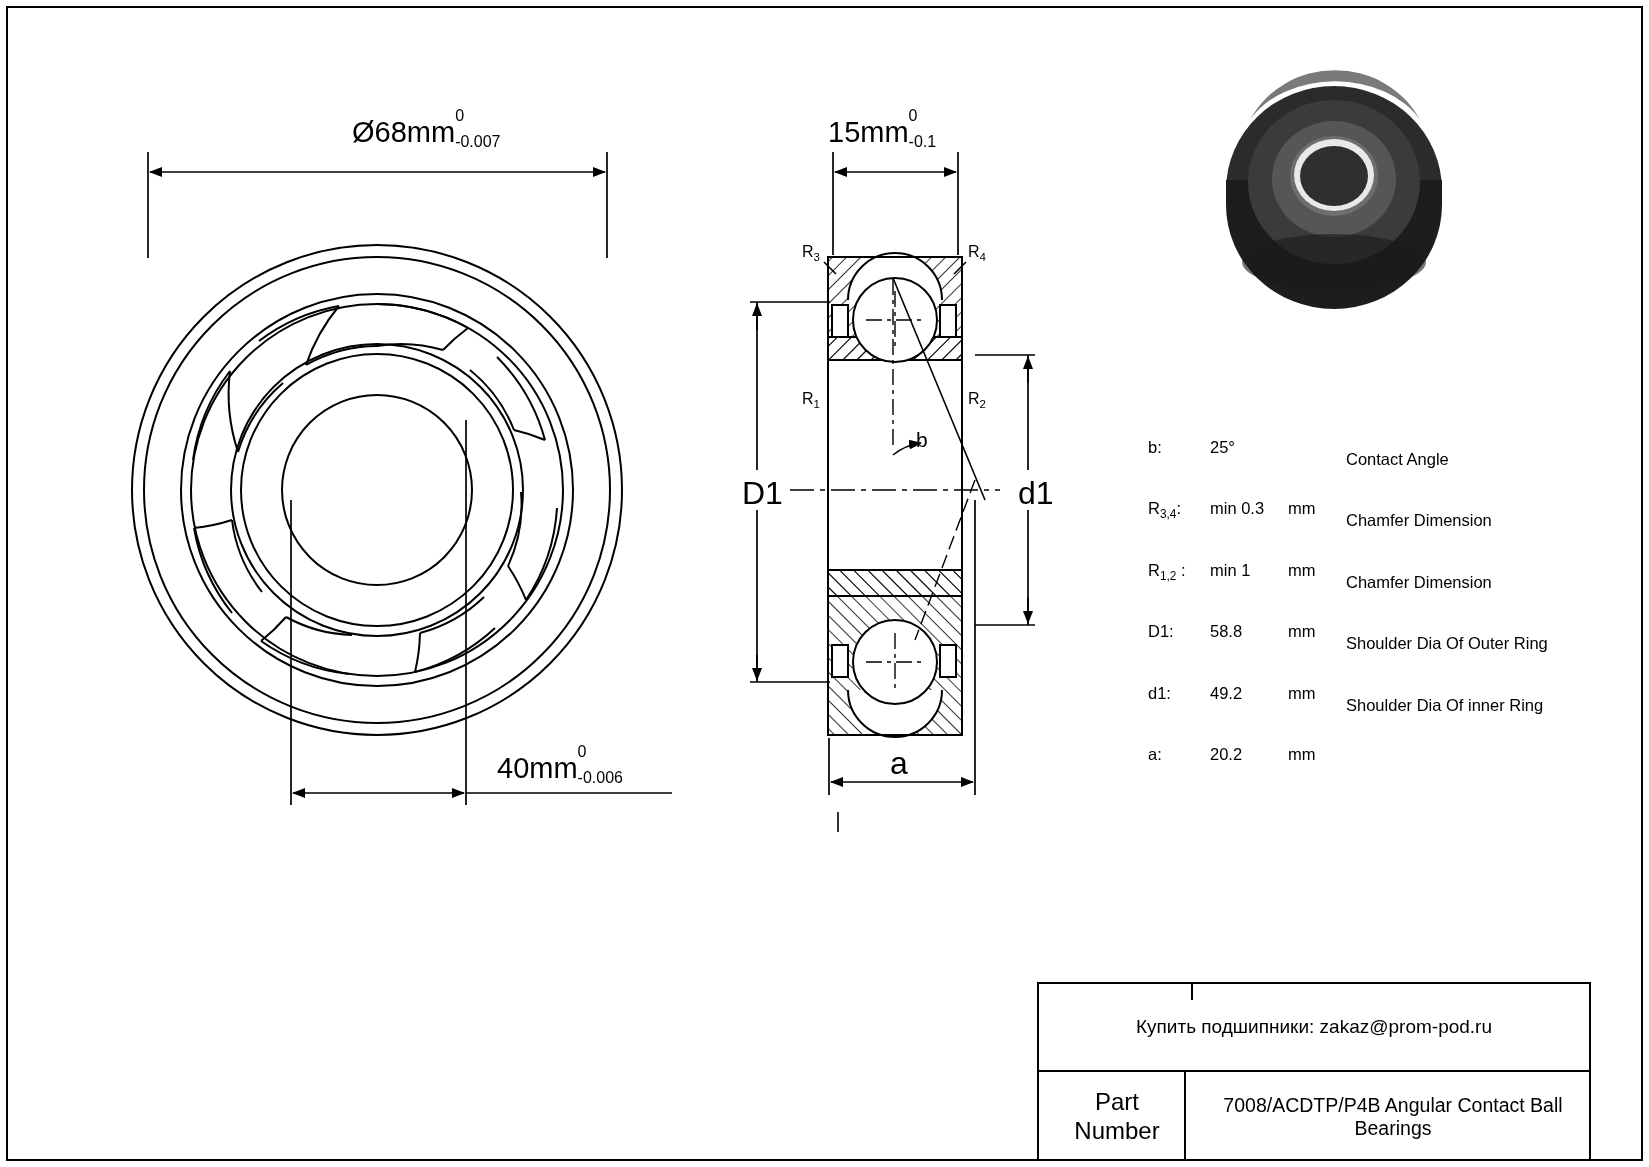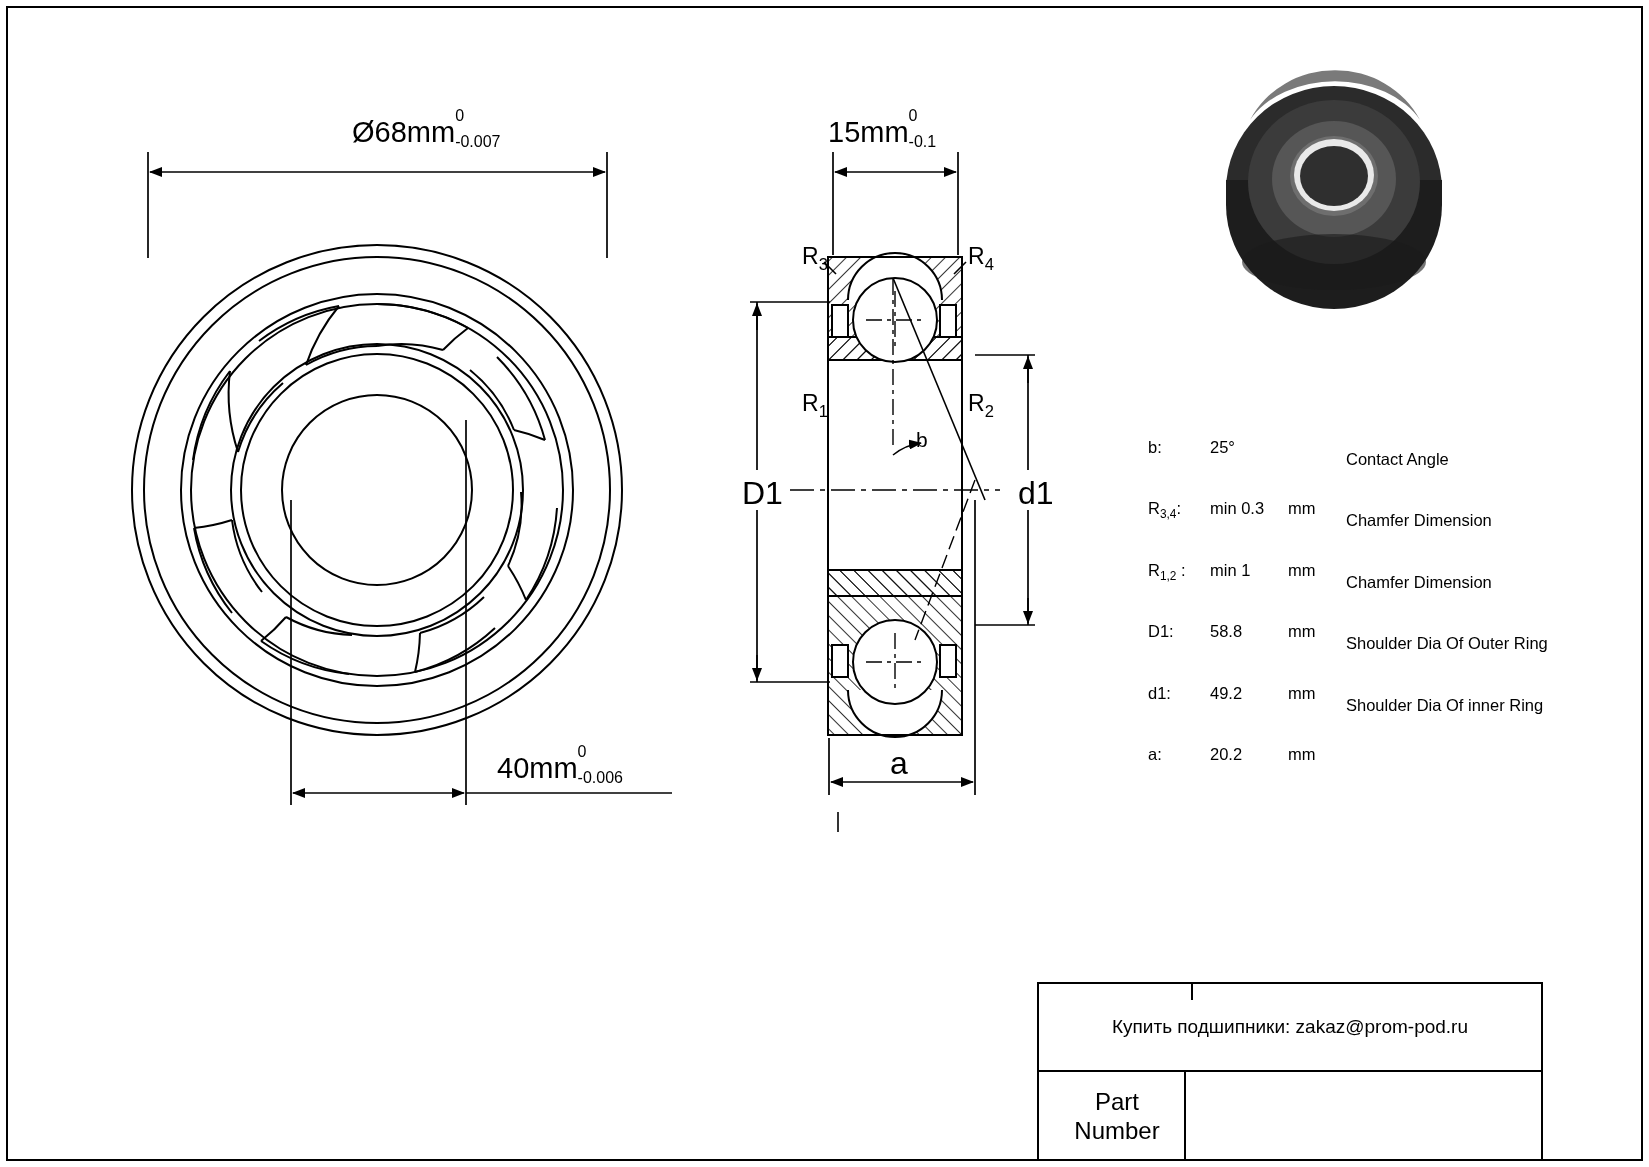--- a/index.html
+++ b/index.html
@@ -55,21 +55,21 @@
     position: absolute;
     left: 0; top: -14px;
     font-size: 16px;
   }
   .tol-stack .low {
     position: absolute;
     left: 0; top: 12px;
     font-size: 16px;
   }
 
-  .lbl-small { font-size: 23px; }
+  .lbl-small { font-size: 16px; }
   .lbl-med { font-size: 21px; }
   .lbl-big { font-size: 32px; }
 
   
   #spec-table {
     position: absolute;
     left: 1148px;
     top: 438px;
     width: 470px;
     font-size: 16.5px;
@@ -96,21 +96,21 @@
     line-height: 1.45;
     margin-top: 10px;
   }
   sub { font-size: 0.72em; }
 
   
   #title-block {
     position: absolute;
     left: 1037px;
     top: 982px;
-    width: 506px;
+    width: 554px;
     height: 179px;
     border: 2px solid #000;
     box-sizing: border-box;
   }
   #tb-email {
     position: absolute;
     left: 0; top: 0;
     width: 100%;
     height: 88px;
     border-bottom: 2px solid #000;
@@ -402,16 +402,19 @@
   <div id="title-block">
     <div id="tb-tick"></div>
     <div id="tb-email">
       <span>Купить подшипники: zakaz@prom-pod.ru</span>
     </div>
     <div id="tb-bottom">
       <div id="tb-partlabel">
         <span>Part</span>
         <span>Number</span>
       </div>
+      <div id="tb-partvalue">
+        <span>7008/ACDTP/P4B Angular Contact Ball Bearings</span>
+      </div>
     </div>
   </div>
 
 </div>
 
 </body></html>

